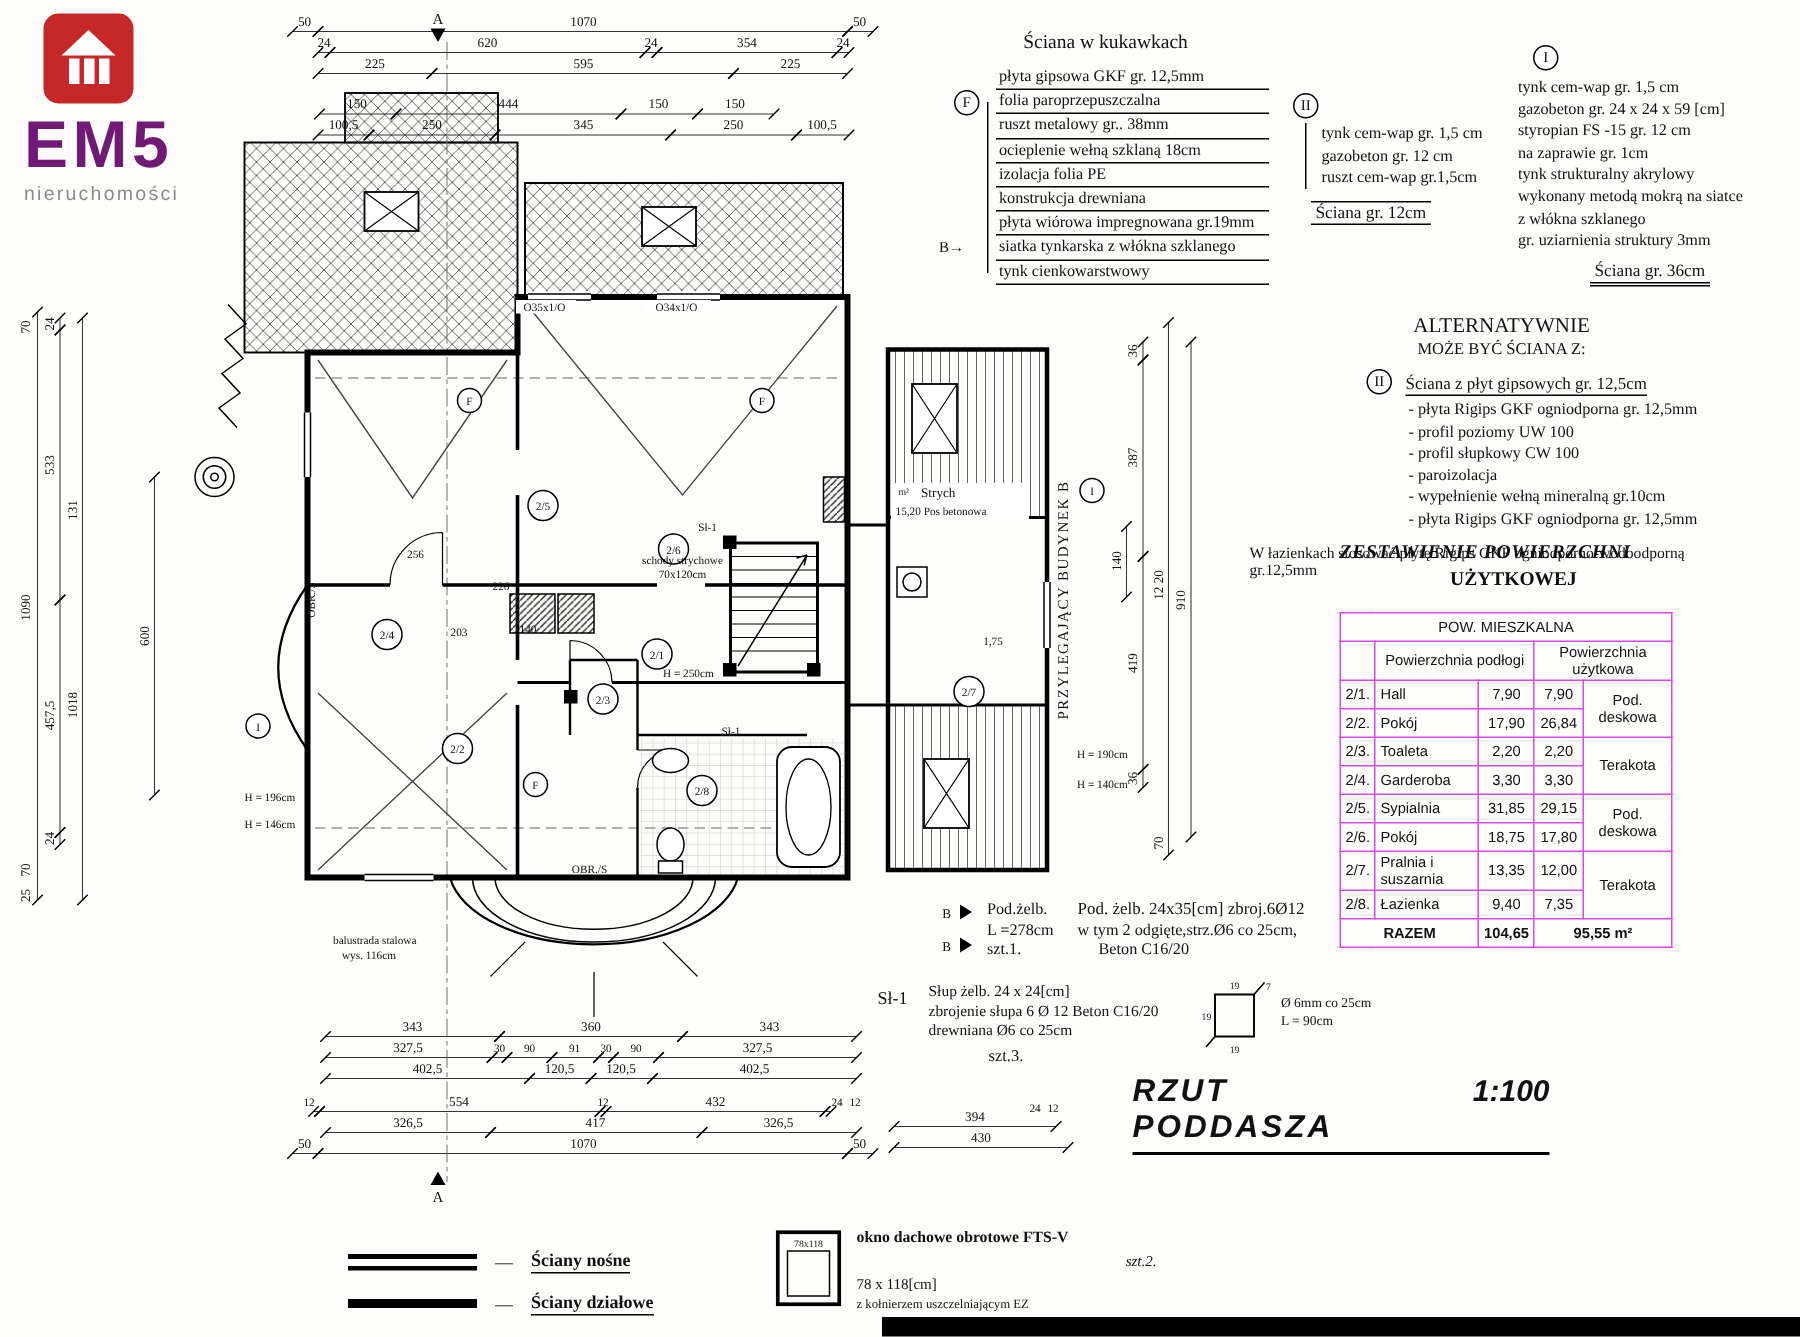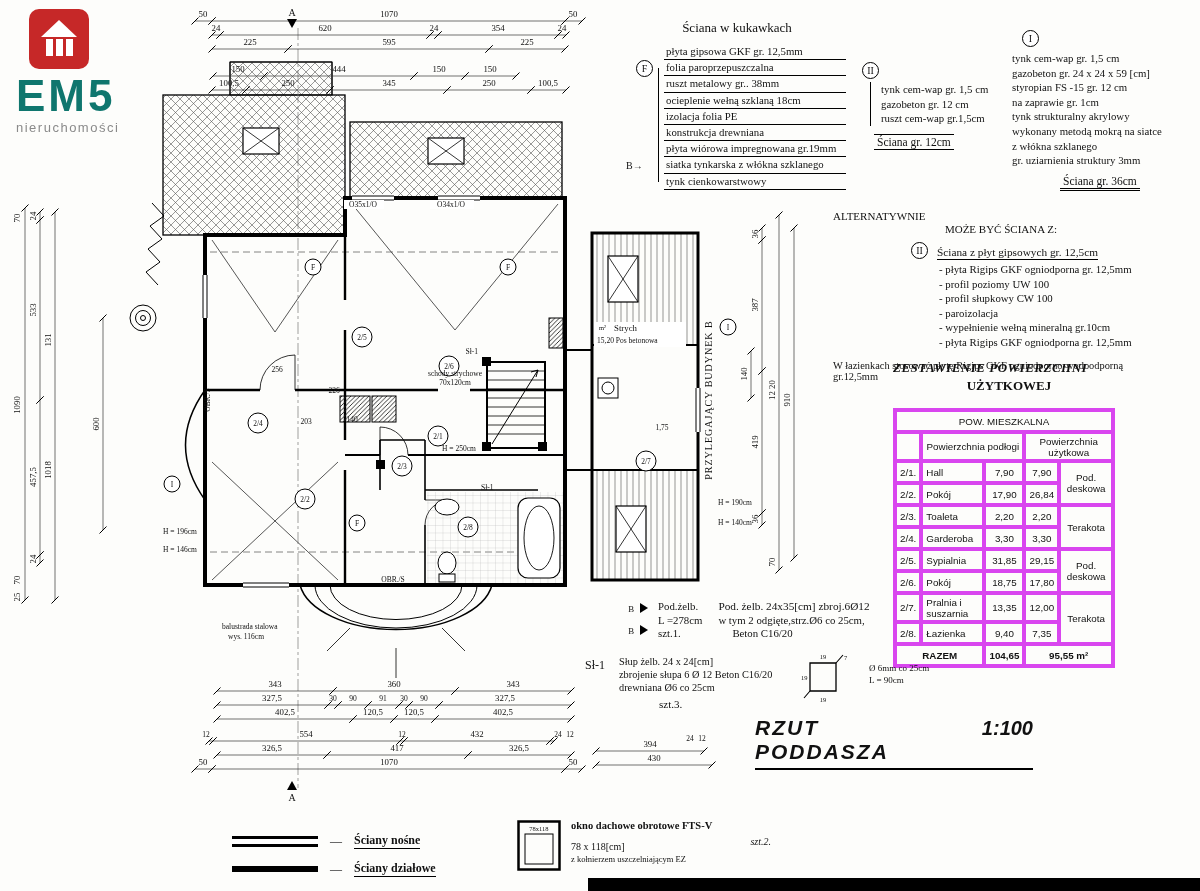--- a/index.html
+++ b/index.html
@@ -14,23 +14,23 @@
   .circ{display:inline-flex;align-items:center;justify-content:center;width:17px;height:17px;
         border:1.2px solid #000;border-radius:50%;font-size:10px;
         font-family:"Liberation Serif","DejaVu Serif",serif;background:#fff;box-sizing:border-box}
   .spec-title{font-family:"Liberation Serif","DejaVu Serif",serif;font-size:13px}
   .speclist{list-style:none;margin:0;padding:0;font-family:"Liberation Serif","DejaVu Serif",serif;
             font-size:10.8px;line-height:14.2px}
   .speclist li{border-bottom:1px solid #000;padding:0 2px 1px}
   .specline{font-family:"Liberation Serif","DejaVu Serif",serif;font-size:10.8px;line-height:14.6px}
   .wallcap{font-family:"Liberation Serif","DejaVu Serif",serif;font-size:11.5px}
   .areas{border-collapse:collapse;font-size:9.8px;width:222px}
-  .areas td{border:4px solid #d946ef;padding:1.5px 3px;height:15px}
+  .areas td{border:1px solid #d946ef;padding:1.5px 3px;height:15px}
   .areas .c{text-align:center}
-  .logo-em5{font-size:44px;font-weight:bold;color:#0f766e;letter-spacing:3px;line-height:44px}
+  .logo-em5{font-size:44px;font-weight:bold;color:#701a75;letter-spacing:3px;line-height:44px}
   .logo-sub{font-size:13px;color:#8a8a8a;letter-spacing:1.5px;margin-top:2px}
   .ttl{font-style:italic;font-weight:bold;font-family:"Liberation Sans","DejaVu Sans",sans-serif}
 </style>
 </head>
 <body>
 
 <svg id="plan-svg" width="1200" height="891" viewBox="0 0 1200 891">
   <defs>
     <pattern id="xh" width="9" height="9" patternUnits="userSpaceOnUse">
       <path d="M0,9 L9,0 M0,0 L9,9" stroke="#555" stroke-width="0.6"></path>
@@ -444,21 +444,21 @@
     <div class="specline">na zaprawie gr. 1cm</div>
     <div class="specline">tynk strukturalny akrylowy</div>
     <div class="specline">wykonany metodą mokrą na siatce</div>
     <div class="specline">z włókna szklanego</div>
     <div class="specline">gr. uziarnienia struktury 3mm</div>
   </div>
   <div class="wallcap" style="display:inline-block;margin:7px 0 0 48px;border-bottom:3px double #000;padding:0 3px 1px">Ściana gr. 36cm</div>
 </div>
 
 <div class="abs" style="left:833px;top:210px;width:336px">
-  <div class="serif" style="text-align:left;font-size:11px">ALTERNATYWNIE</div>
+  <div class="serif" style="text-align:center;font-size:14px">ALTERNATYWNIE</div>
   <div class="serif" style="text-align:center;font-size:11px;margin-top:1px">MOŻE BYĆ ŚCIANA Z:</div>
   <div style="position:relative;margin-top:7px;padding-left:104px">
     <span class="circ" style="position:absolute;left:78px;top:0">II</span>
     <div class="serif" style="display:inline-block;font-size:11.3px;border-bottom:1px solid #000;padding-bottom:1px">Ściana z płyt gipsowych gr. 12,5cm</div>
     <div style="margin-top:2px;margin-left:2px">
       <div class="specline">- płyta Rigips GKF ogniodporna gr. 12,5mm</div>
       <div class="specline">- profil poziomy UW 100</div>
       <div class="specline">- profil słupkowy CW 100</div>
       <div class="specline">- paroizolacja</div>
       <div class="specline">- wypełnienie wełną mineralną gr.10cm</div>
@@ -558,21 +558,21 @@
 <div class="abs serif" style="left:585px;top:655px;width:215px;display:flex;gap:14px">
   <div style="font-size:12px;margin-top:3px">Sł-1</div>
   <div style="font-size:10.3px;line-height:13px">
     <div>Słup żelb.  24 x 24[cm]</div>
     <div>zbrojenie słupa 6  Ø 12 Beton  C16/20</div>
     <div>drewniana  Ø6 co 25cm</div>
     <div style="margin:4px 0 0 40px;font-size:11px">szt.3.</div>
   </div>
 </div>
 
-<div class="abs" style="left:800px;top:650px;width:170px;display:flex;gap:21px">
+<div class="abs" style="left:800px;top:650px;width:170px;display:flex;gap:6px">
   <svg width="48" height="54">
     <path d="M10,13 H36 V41 H10 Z" fill="none" stroke="#000" stroke-width="1.3"></path>
     <path d="M36,13 L43,5 M10,41 L4,48" fill="none" stroke="#000" stroke-width="1.1"></path>
     <text x="23" y="9" class="t6 mid">19</text>
     <text x="1" y="30" class="t6">19</text>
     <text x="23" y="52" class="t6 mid">19</text>
     <text x="44" y="10" class="t6">7</text>
   </svg>
   <div class="serif" style="font-size:9px;line-height:12px;margin-top:12px">
     <div>Ø 6mm  co 25cm</div>
@@ -599,19 +599,19 @@
 </div>
 
 <div class="abs" style="left:517px;top:820px;width:262px;display:flex;gap:10px">
   <svg width="44" height="52">
     <rect x="1.5" y="1.5" width="41" height="48" fill="none" stroke="#000" stroke-width="2.5"></rect>
     <rect x="8" y="14" width="28" height="30" fill="none" stroke="#000" stroke-width="1"></rect>
     <text x="22" y="11" class="t6 mid">78x118</text>
   </svg>
   <div class="serif" style="position:relative;width:200px">
     <div style="font-size:10.5px;font-weight:bold">okno dachowe obrotowe FTS-V</div>
-    <div style="font-size:10px;margin-top:10px">78 x 118[cm]</div>
+    <div style="font-size:10px;margin-top:20px">78 x 118[cm]</div>
     <div style="font-size:8.5px;margin-top:2px">z kołnierzem uszczelniającym EZ</div>
     <span style="position:absolute;right:0;top:16px;font-size:10px;font-style:italic">szt.2.</span>
   </div>
 </div>
 
 <div class="abs" style="left:588px;top:878px;width:612px;height:13px;background:#000"></div>
 
 </body></html>

